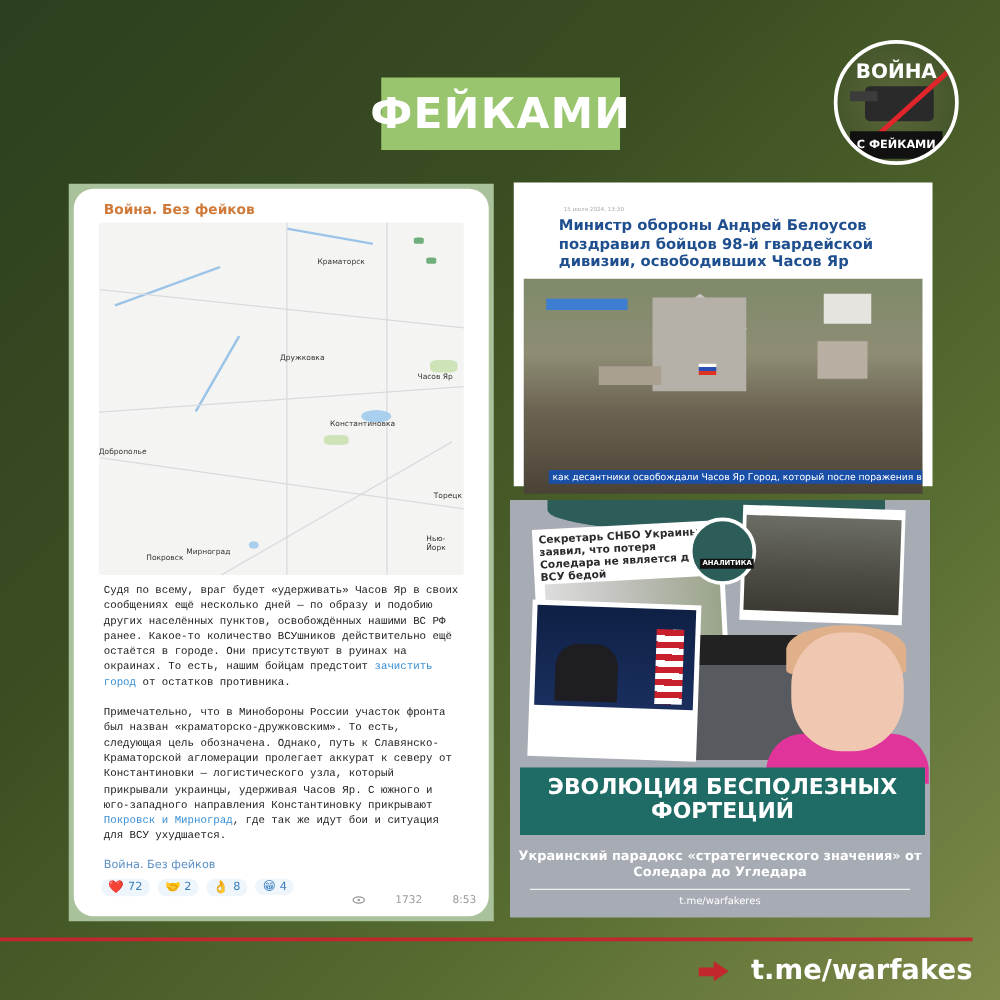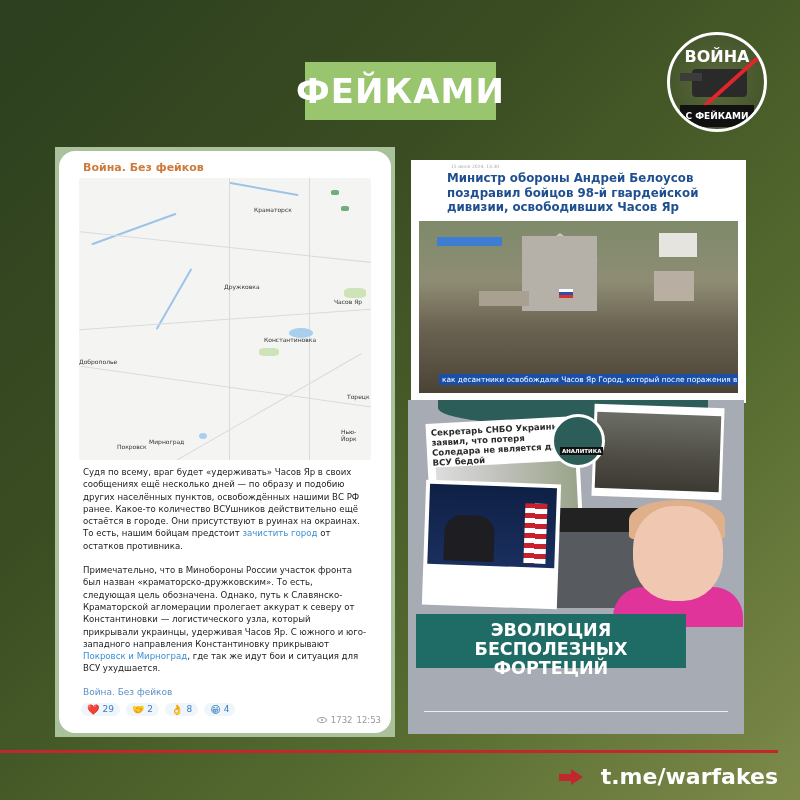--- a/index.html
+++ b/index.html
@@ -40,35 +40,35 @@
   .tg-channel { color: #d07a3a; font-size: 11px; font-weight: bold; margin: 2px 4px 4px; }
   .map {
     width: 100%; height: 282px; background: #f4f5f3; position: relative; overflow: hidden;
     border-radius: 2px;
   }
   .map .road { position: absolute; background: #d8dadd; height: 1px; }
   .map .river { position: absolute; background: #9cc4e8; height: 2px; border-radius: 2px; }
   .map .city { position: absolute; font-size: 5px; color: #666; }
   .map .green { position: absolute; background: #cfe3b8; border-radius: 30%; }
   .map .lake { position: absolute; background: #a9cfee; border-radius: 50%; }
-  .tg-text { font-size: 8.6px; line-height: 12.3px; color: #222; padding: 6px 4px 0; }
+  .tg-text { font-size: 8.6px; line-height: 12.3px; color: #222; padding: 6px 4px 0; font-family: Liberation Mono, monospace; }
   .tg-text p { margin-bottom: 12px; }
   .tg-text .link { color: #3a8fd4; }
   .tg-footer-channel { color: #5b8fc6; font-size: 9px; margin: 2px 4px 6px; }
   .reactions { display: flex; gap: 6px; padding: 0 2px; align-items: center; }
   .reaction { background: #eef5fb; border-radius: 10px; padding: 1px 6px; font-size: 9px; color: #3a7ebf; display: flex; align-items: center; gap: 3px; }
   .reaction .em { font-size: 10px; }
-  .tg-meta { position: absolute; right: 10px; bottom: 8px; font-size: 8.5px; color: #999; display: flex; gap: 4px; align-items: center; }
+  .tg-meta { position: absolute; right: 10px; bottom: 8px; font-size: 8.5px; color: #999; display: flex; gap: 24px; align-items: center; }
   .eye { display: inline-block; width: 10px; height: 6px; border: 1px solid #999; border-radius: 50%; position: relative; }
   .eye::after { content: ""; position: absolute; left: 3px; top: 1px; width: 2px; height: 2px; background: #999; border-radius: 50%; }
 
   
   .news-card {
-    position: absolute; left: 411px; top: 160px; width: 335px; height: 243px;
-    background: #fff; padding: 4px 8px;
+    position: absolute; left: 411px; top: 146px; width: 335px; height: 243px;
+    background: #fff; padding: 20px 8px;
   }
   .news-date { font-size: 4.5px; color: #aaa; margin-left: 32px; margin-bottom: 2px; }
   .news-title { color: #1f4f8f; font-size: 11.8px; font-weight: bold; line-height: 14.5px; margin-left: 28px; }
   .news-photo {
     margin-top: 6px; width: 100%; height: 172px; position: relative; overflow: hidden;
     background: linear-gradient(180deg, #7e8a6a 0%, #8e8d74 35%, #6d6553 60%, #4a4235 100%);
   }
   .news-photo .house { position: absolute; left: 103px; top: 15px; width: 75px; height: 75px; background: #b5b0a8; }
   .news-photo .roof { position: absolute; left: 103px; top: 12px; width: 0; height: 0; border-left: 38px solid transparent; border-right: 38px solid transparent; border-bottom: 28px solid #c8c6c2; }
   .news-photo .bluebar { position: absolute; left: 18px; top: 16px; width: 65px; height: 9px; background: #3d7ed2; }
@@ -97,21 +97,21 @@
   .an-clip3 .img { position: absolute; left: 4px; top: 4px; width: 127px; height: 80px; background: linear-gradient(180deg,#0f2045 0%,#1a2f5e 100%); }
   .an-clip3 .flagus { position: absolute; left: 100px; top: 20px; width: 22px; height: 60px; background: repeating-linear-gradient(180deg,#c8202c 0 5px,#fff 5px 10px); }
   .an-clip3 .suit { position: absolute; left: 20px; top: 34px; width: 50px; height: 46px; background: #1d1d22; border-radius: 18px 18px 0 0; }
   .an-clip4 { position: absolute; left: 146px; top: 108px; width: 130px; height: 100px; background: #575a5f; }
   .an-clip4 .hdr { position: absolute; left: 0; top: 0; width: 100%; height: 24px; background: #222; }
   .an-girl { position: absolute; left: 205px; top: 92px; width: 130px; height: 130px; }
   .an-girl .face { position: absolute; left: 20px; top: 14px; width: 90px; height: 95px; background: #f0c8b2; border-radius: 45%; }
   .an-girl .hair { position: absolute; left: 16px; top: 8px; width: 96px; height: 40px; background: #e0b08a; border-radius: 50% 50% 10% 10%; }
   .an-girl .jacket { position: absolute; left: 0px; top: 95px; width: 130px; height: 40px; background: #e0349b; border-radius: 30px 30px 0 0; }
   .an-banner {
-    position: absolute; left: 8px; top: 214px; width: 270px; height: 54px; background: #1f6b66;
+    position: absolute; left: 8px; top: 214px; width: 324px; height: 54px; background: #1f6b66;
     color: #fff; font-weight: bold; font-size: 17.5px; line-height: 19px; text-align: center; padding-top: 7px;
   }
   .an-sub { position: absolute; left: 0; right: 0; top: 279px; text-align: center; color: #fff; font-weight: bold; font-size: 10.3px; line-height: 13px; }
   .an-divider { position: absolute; left: 16px; right: 16px; top: 311px; height: 1px; background: #eee; }
   .an-link { position: absolute; left: 0; right: 0; top: 316px; text-align: center; color: #fff; font-size: 8px; }
 
   .red-line { position: absolute; left: 0; top: 750px; width: 778px; height: 3px; background: #c1272d; }
   .footer-link { position: absolute; right: 22px; top: 764px; display: flex; align-items: center; gap: 18px; }
   .arrow { width: 24px; height: 16px; position: relative; }
   .arrow::before { content: ""; position: absolute; left: 0; top: 5px; width: 14px; height: 7px; background: #c1272d; }
@@ -162,39 +162,39 @@
       <div class="city" style="left:262px;top:250px;font-size:6px;color:#333;">Нью-Йорк</div>
     </div>
     <div class="tg-text">
       <p><span>Судя по всему, враг будет «удерживать» Часов Яр в своих сообщениях ещё несколько дней — по образу и подобию других населённых пунктов, освобождённых нашими ВС РФ ранее. Какое-то количество ВСУшников действительно ещё остаётся в городе. Они присутствуют в руинах на окраинах. То есть, нашим бойцам предстоит </span><span class="link">зачистить город</span><span> от остатков противника.</span></p>
       <p><span>Примечательно, что в Минобороны России участок фронта был назван «краматорско-дружковским». То есть, следующая цель обозначена. Однако, путь к Славянско-Краматорской агломерации пролегает аккурат к северу от Константиновки — логистического узла, который прикрывали украинцы, удерживая Часов Яр. С южного и юго-западного направления Константиновку прикрывают </span><span class="link">Покровск и Мирноград</span><span>, где так же идут бои и ситуация для ВСУ ухудшается.</span></p>
     </div>
     <div class="tg-footer-channel">Война. Без фейков</div>
     <div class="reactions">
       <div class="reaction">
           <span class="em">❤️</span>
-          <span>29</span>
+          <span>72</span>
         </div>
       <div class="reaction">
           <span class="em">🤝</span>
           <span>2</span>
         </div>
       <div class="reaction">
           <span class="em">👌</span>
           <span>8</span>
         </div>
       <div class="reaction">
           <span class="em">😁</span>
           <span>4</span>
         </div>
     </div>
     <div class="tg-meta">
       <span class="eye"></span>
       <span>1732</span>
-      <span>12:53</span>
+      <span>8:53</span>
     </div>
   </div>
 </div>
 
 <div class="news-card">
   <div class="news-date">15 июля 2024, 13:30</div>
   <div class="news-title">Министр обороны Андрей Белоусов поздравил бойцов 98-й гвардейской дивизии, освободивших Часов Яр</div>
   <div class="news-photo">
     <div class="bluebar"></div>
     <div class="roof"></div>
@@ -226,20 +226,22 @@
     <div class="img"></div>
     <div class="suit"></div>
     <div class="flagus"></div>
   </div>
   <div class="an-girl">
     <div class="jacket"></div>
     <div class="hair"></div>
     <div class="face"></div>
   </div>
   <div class="an-banner">ЭВОЛЮЦИЯ БЕСПОЛЕЗНЫХ ФОРТЕЦИЙ</div>
+  <div class="an-sub">Украинский парадокс «стратегического значения» от Соледара до Угледара</div>
   <div class="an-divider"></div>
+  <div class="an-link">t.me/warfakeres</div>
 </div>
 
 <div class="red-line"></div>
 <div class="footer-link">
   <span class="arrow"></span>
   <span class="footer-text">t.me/warfakes</span>
 </div>
 
 </body></html>

